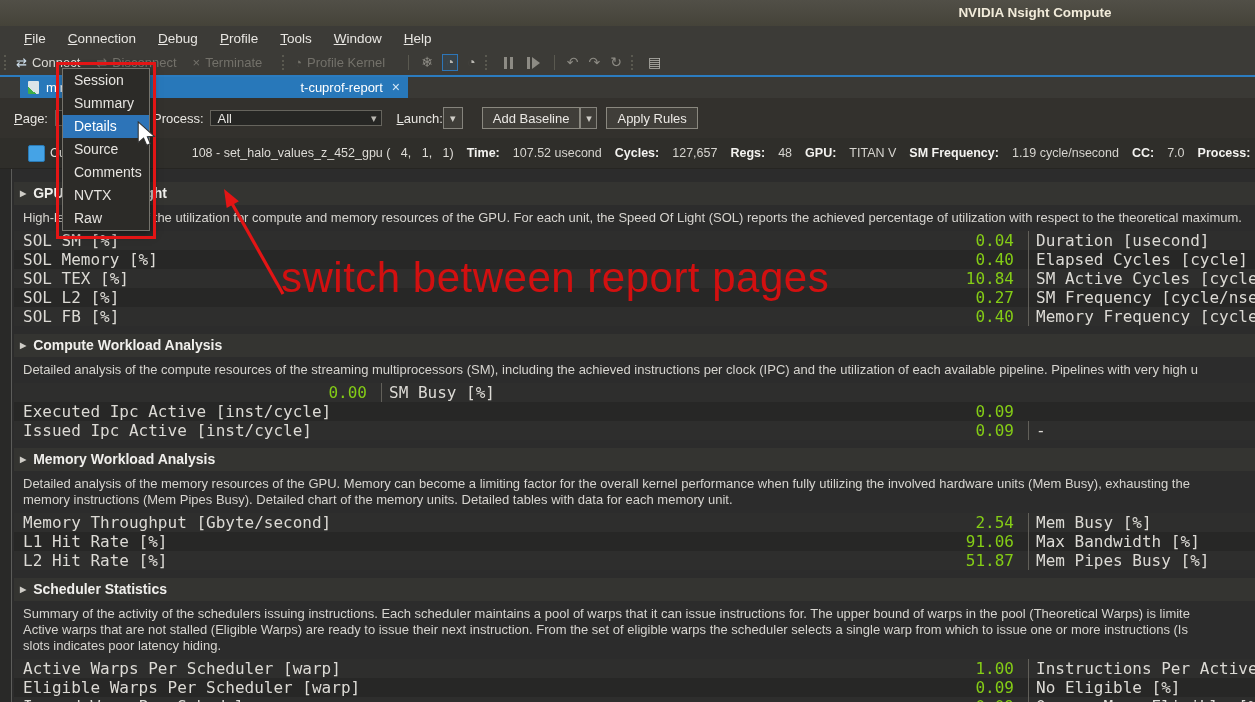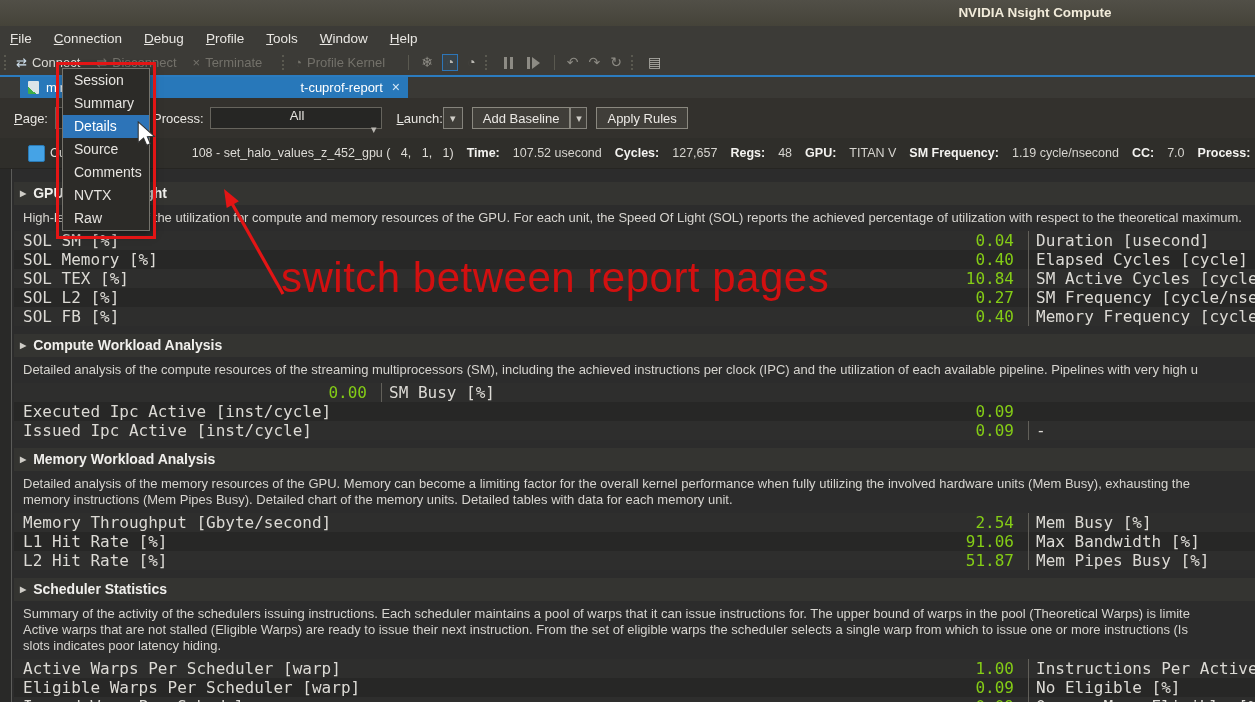--- a/index.html
+++ b/index.html
@@ -6,21 +6,21 @@
   body{width:1255px;height:702px;overflow:hidden;background:#2c2c2c;
        font-family:"Liberation Sans",sans-serif;color:#e2e0dc;position:relative;}
   .app{width:1255px;height:702px;display:flex;flex-direction:column;position:relative;}
 
   
   .titlebar{height:26px;background:linear-gradient(#514f47,#454339);position:relative;flex:none;}
   .wtitle{position:absolute;left:900px;width:270px;top:0;line-height:26px;text-align:center;
           font-weight:bold;font-size:13.5px;color:#f1ebda;}
 
   
-  .menubar{height:24px;background:#3c3b37;display:flex;align-items:center;flex:none;padding-left:2px;text-align:right;}
+  .menubar{height:24px;background:#3c3b37;display:flex;align-items:center;flex:none;padding-left:16px;text-align:right;}
   .mitem{padding:2px 8px;font-size:13.5px;color:#e8e6e2;margin-right:6px;}
   .mitem::first-letter{text-decoration:underline;}
 
   
   .toolbar{height:25px;background:#3c3b37;display:flex;align-items:center;flex:none;font-size:13px;}
   .grip{width:4px;height:15px;border-left:2px dotted #5a5950;margin:0 6px 0 4px;flex:none;}
   .vsep{width:1px;height:15px;background:#5a5950;margin:0 7px;flex:none;}
   .tbtn{display:flex;align-items:center;gap:5px;margin-right:16px;white-space:nowrap;}
   .tbtn .tg{font-size:13px;}
   .en{color:#dbd9d4;} .en .tg{color:#cfe0ee;}
@@ -43,22 +43,22 @@
   .doc-ic{width:11px;height:13px;background:linear-gradient(40deg,#3fae49 32%,#dbe4e8 32%);
           border-radius:1px;margin-right:7px;flex:none;}
   .tab .lft{white-space:pre;}
   .tab .rgt{margin-left:auto;white-space:pre;}
   .tab .cls{margin-left:9px;color:#d8e9f6;font-size:14px;line-height:13px;}
 
   
   .controls{height:40px;background:#33312d;display:flex;align-items:center;flex:none;font-size:13px;}
   .clabel{color:#e8e6e2;white-space:nowrap;}
   .lbl-page::first-letter,.lbl-launch::first-letter{text-decoration:underline;}
-  .combo{height:22px;background:#262624;border:1px solid #66645d;display:flex;align-items:center;
-         padding:0 4px 0 7px;color:#e6e4e0;box-sizing:border-box;white-space:nowrap;flex-direction:column;}
+  .combo{height:16px;background:#262624;border:1px solid #66645d;display:flex;align-items:center;
+         padding:0 4px 0 7px;color:#e6e4e0;box-sizing:border-box;white-space:nowrap;}
   .combo .arr{margin-left:auto;color:#b9b7b1;font-size:11px;padding-left:6px;}
   .sqbtn{width:20px;height:22px;background:#3f3d38;border:1px solid #85837c;box-sizing:border-box;
          display:flex;align-items:center;justify-content:center;color:#cfcdc7;font-size:11px;}
   .pbtn{height:22px;background:#403e39;border:1px solid #8a887f;box-sizing:border-box;color:#ebe9e5;
         display:flex;align-items:center;padding:0 10px;white-space:nowrap;}
 
   
   .kernelrow{height:30px;background:#2f2e2a;display:flex;align-items:center;flex:none;
              font-size:12.5px;border-bottom:1px solid #262522;white-space:nowrap;overflow:hidden;}
   .chk{width:15px;height:15px;background:#45a3e6;border:1px solid #2a7ab5;border-radius:2px;
@@ -177,21 +177,21 @@
     </span>
     <span class="clabel" style="margin-left:10px">Process:</span>
     <span class="combo" style="margin-left:6px;width:172px">
       <span>All</span>
       <span class="arr">▾</span>
     </span>
     <span class="clabel lbl-launch" style="margin-left:15px">Launch:</span>
     <span class="sqbtn">
       <span>▾</span>
     </span>
-    <span class="pbtn" style="margin-left:9px">Add Baseline</span>
+    <span class="pbtn" style="margin-left:19px">Add Baseline</span>
     <span class="sqbtn" style="width:17px">
       <span>▾</span>
     </span>
     <span class="pbtn" style="margin-left:9px">Apply Rules</span>
   </div>
 
   <div class="kernelrow">
     <span class="chk"></span>
     <span class="kcur">Current</span>
     <span class="kname">108 - set_halo_values_z_452_gpu (   4,   1,   1)</span>

